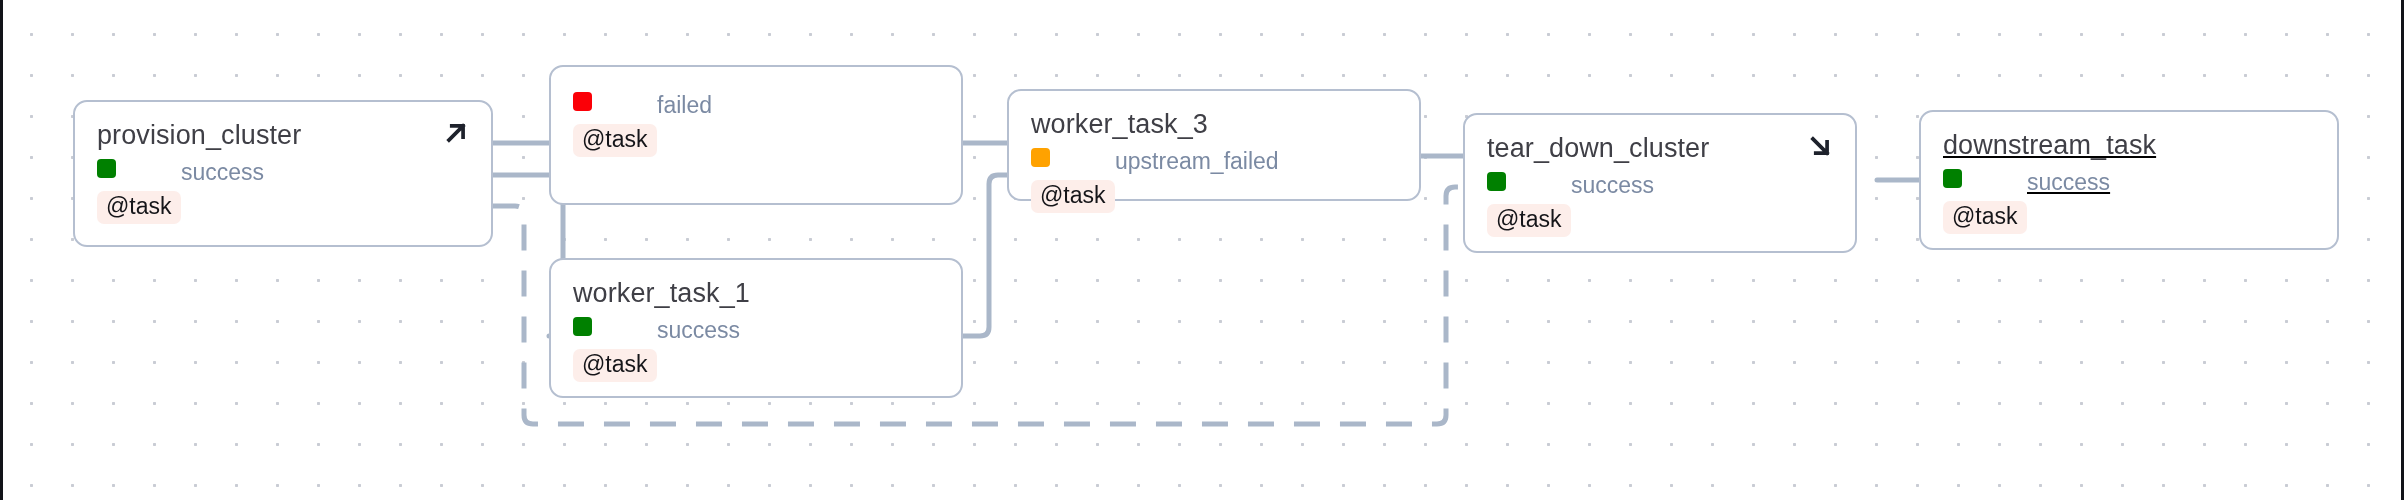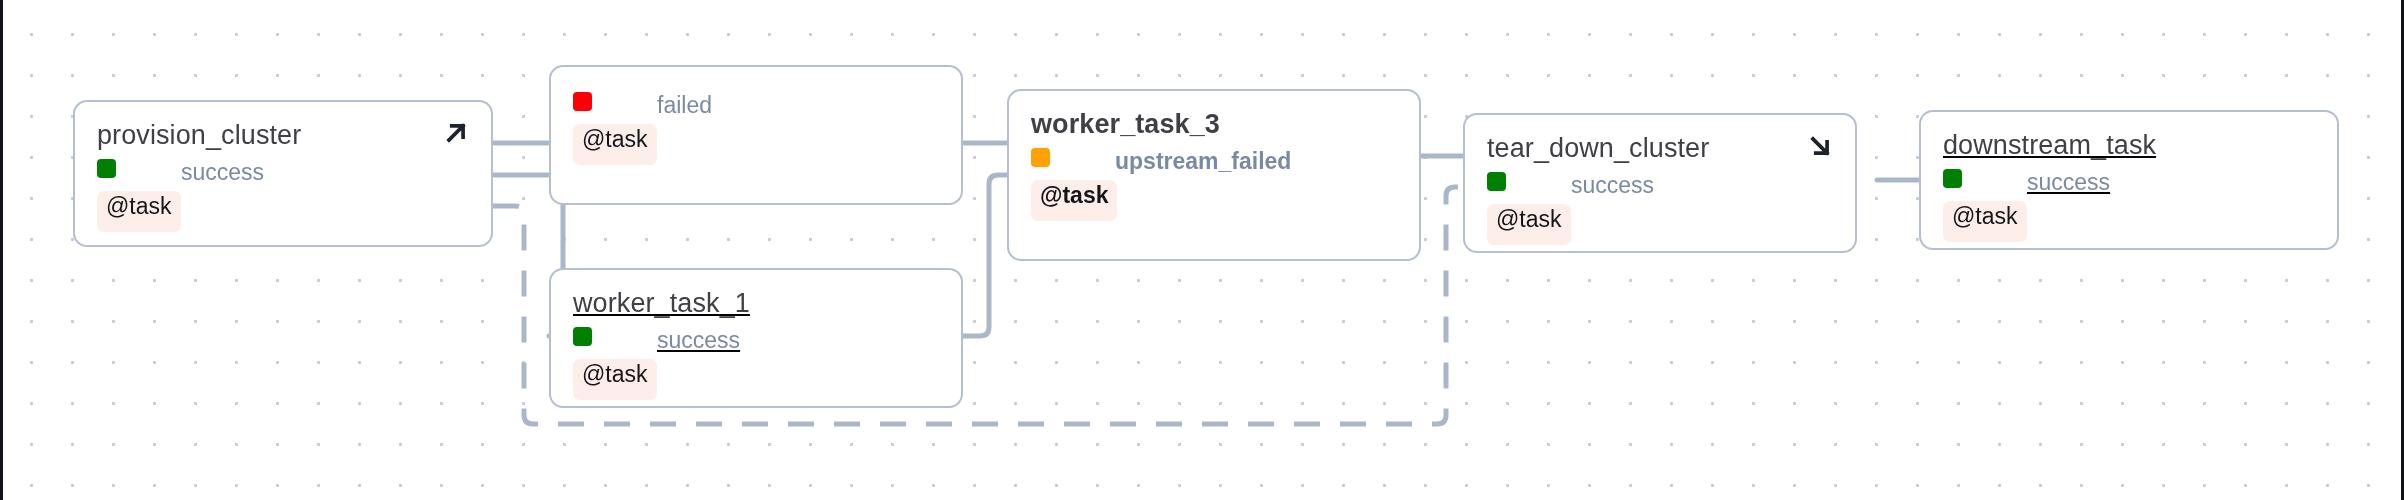--- a/index.html
+++ b/index.html
@@ -67,21 +67,21 @@
     margin-left: 17px;
     white-space: nowrap;
   }
   .task-badge {
     display: inline-block;
     margin-top: 6px;
     background: #fdeeea;
     color: #151519;
     font-size: 23px;
     border-radius: 7px;
-    padding: 2px 9px 12px 9px;
+    padding: 2px 9px 4px 9px;
     line-height: 1.18;
   }
   .corner-arrow {
     position: absolute;
     top: 14px;
     right: 18px;
     width: 34px;
     height: 34px;
   }
 </style>
@@ -122,30 +122,30 @@
   </div>
 
   <div class="node" style="left:546px; top:65px; width:414px; height:140px;">
     <div class="status-row">
       <span class="status-chip" style="background:#fb0007;"></span>
       <span class="status-label">failed</span>
     </div>
     <span class="task-badge">@task</span>
   </div>
 
-  <div class="node" style="left:546px; top:268px; width:414px; height:140px;text-decoration:underline;">
+  <div class="node" style="left:546px; top:258px; width:414px; height:140px;">
     <div class="node-title">worker_task_1</div>
     <div class="status-row">
       <span class="status-chip" style="background:#008000;"></span>
       <span class="status-label">success</span>
     </div>
     <span class="task-badge">@task</span>
   </div>
 
-  <div class="node" style="left:1004px; top:89px; width:414px; height:172px;font-weight:bold;">
+  <div class="node" style="left:1004px; top:89px; width:414px; height:112px;">
     <div class="node-title">worker_task_3</div>
     <div class="status-row">
       <span class="status-chip" style="background:#ffa200;"></span>
       <span class="status-label">upstream_failed</span>
     </div>
     <span class="task-badge">@task</span>
   </div>
 
   <div class="node" style="left:1460px; top:113px; width:394px; height:140px;">
     <div class="node-title">tear_down_cluster</div>

